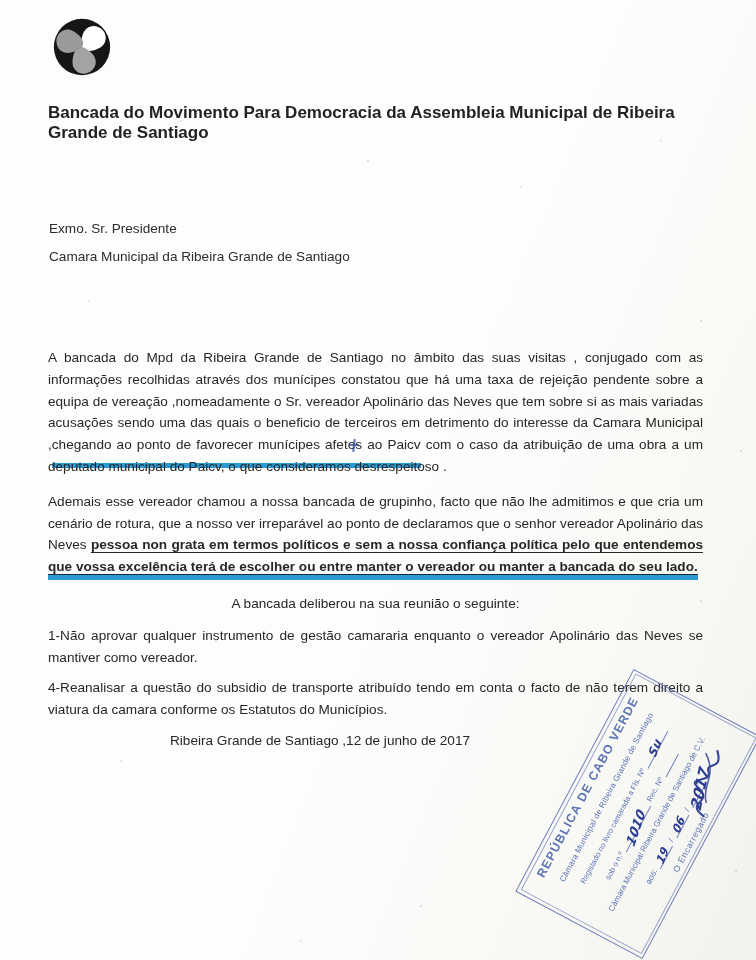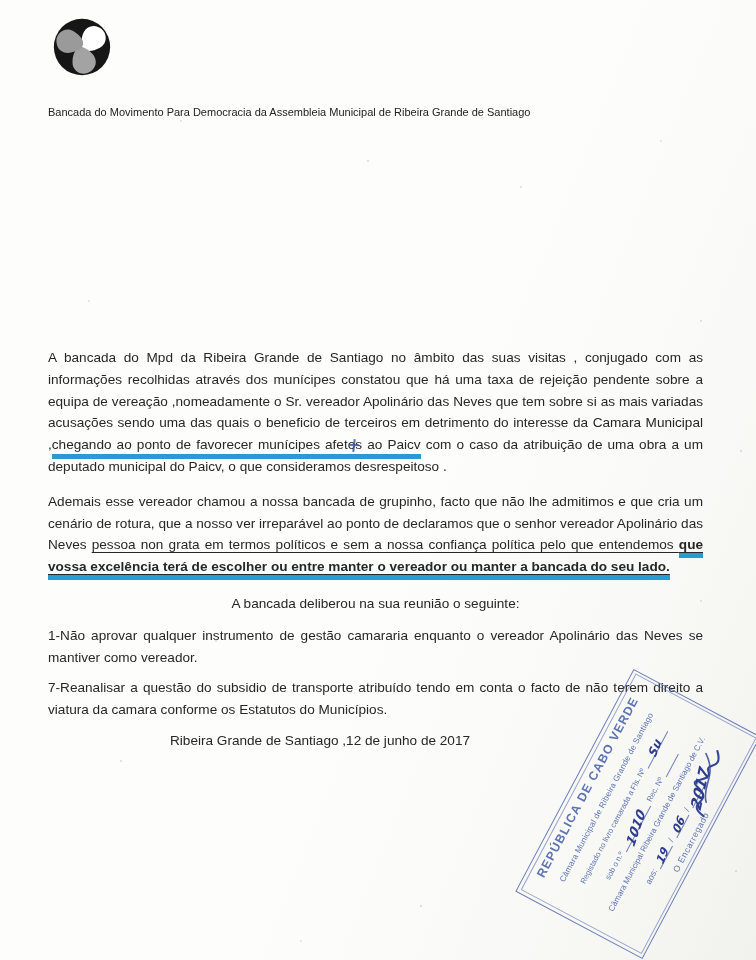--- a/index.html
+++ b/index.html
@@ -7,38 +7,38 @@
     position:relative; width:756px; height:960px; margin:0 auto;
     background:linear-gradient(112deg,#fdfdfc 55%,#f8f8f5 82%,#f1f1ee 100%);
     overflow:hidden;
     font-family:"Liberation Sans", sans-serif;
     color:#2d2d2d;
   }
   
   .logo{position:absolute; left:49px; top:15px; width:66px; height:64px;}
   .header-title{
     position:absolute; left:48px; top:103px; width:632px;
-    font-size:11px; font-weight:normal; line-height:19.5px; color:#222;
+    font-size:17px; font-weight:bold; line-height:19.5px; color:#222;
   }
   .recipient{position:absolute; left:49px; top:218px; font-size:13.6px; line-height:21px;}
   .recipient .r2{margin-top:7px;}
   
   .letter-body{
     position:absolute; left:48px; top:347px; width:655px;
     font-size:13.6px; line-height:21.8px; text-align:justify; color:#272727;
   }
   .para{margin:0 0 13px 0;}
   .p2{margin-bottom:15px;}
   .pdelib{margin-bottom:10px; text-align:center;}
   .item{margin-bottom:9px;}
   .pclose{margin-top:14px; margin-bottom:0;}
   .dateline{margin-left:122px; text-align:left;}
   .run{}
-  .run-blue{border-bottom:5px solid #2a9ad4; padding-bottom:2px;}
-  .run-bold{font-weight:normal; text-decoration:underline; text-underline-offset:2.5px;}
+  .run-blue{border-bottom:5px solid #2a9ad4; padding-bottom:11px;}
+  .run-bold{font-weight:bold; text-decoration:underline; text-underline-offset:2.5px;}
   .run-boldblue{font-weight:bold; text-decoration:underline; text-underline-offset:2.5px;
     border-bottom:6px solid #2a9ad4;margin-top:24px;}
   
   .ink-cross{position:absolute; left:349px; top:439px; width:10px; height:13px; opacity:.85;}
   .ink-cross .v{position:absolute; left:4px; top:0; width:2px; height:13px; background:#44579f; transform:rotate(6deg);}
   .ink-cross .h{position:absolute; left:0; top:5px; width:10px; height:1.5px; background:#44579f; transform:rotate(4deg);}
   
   .stamp{
     position:absolute; left:512px; top:742px; width:250px; height:142px;
     transform:rotate(-62deg); color:#5c73b4;
@@ -83,27 +83,31 @@
       <g>
         <path d="M50,50 C46,26 60,12 76,19 C90,25 91,44 78,51 C67,57 54,59 50,50 Z" fill="#ffffff"></path>
         <path d="M50,50 C46,26 60,12 76,19 C90,25 91,44 78,51 C67,57 54,59 50,50 Z" fill="#a3a3a3" transform="rotate(120 50 50)"></path>
         <path d="M50,50 C46,26 60,12 76,19 C90,25 91,44 78,51 C67,57 54,59 50,50 Z" fill="#9a9a9a" transform="rotate(240 50 50)"></path>
       </g>
     </svg>
   </div>
 
   <div class="header-title">Bancada do Movimento Para Democracia da Assembleia Municipal de Ribeira Grande de Santiago</div>
 
+  <div class="recipient">
+    <div class="r1">Exmo. Sr. Presidente</div>
+    <div class="r2">Camara Municipal da Ribeira Grande de Santiago</div>
+  </div>
 
   <div class="letter-body" id="letter-body">
       <p class="para p1"><span class="run">A bancada do Mpd da Ribeira Grande de Santiago no âmbito das suas visitas , conjugado com as informações recolhidas através dos munícipes constatou que há uma taxa de rejeição pendente sobre a equipa de vereação ,nomeadamente o Sr. vereador Apolinário das Neves que tem sobre si as mais variadas acusações sendo uma das quais o beneficio de terceiros em detrimento do interesse da Camara Municipal ,</span><span class="run run-blue">chegando ao ponto de favorecer munícipes afetos ao Paicv</span><span class="run"> com o caso da atribuição de uma obra a um deputado municipal do Paicv, o que consideramos desrespeitoso .</span></p>
       <p class="para p2"><span class="run">Ademais esse vereador chamou a nossa bancada de grupinho, facto que não lhe admitimos e que cria um cenário de rotura, que a nosso ver irreparável ao ponto de declaramos que o senhor vereador Apolinário das Neves </span><span class="run run-bold">pessoa non grata em termos políticos e sem a nossa confiança política pelo que entendemos </span><span class="run run-boldblue">que vossa excelência terá de escolher ou entre manter o vereador ou manter a bancada do seu lado.</span></p>
       <p class="para pdelib"><span class="run">A bancada deliberou na sua reunião o seguinte:</span></p>
       <p class="para item"><span class="run">1-Não aprovar qualquer instrumento de gestão camararia enquanto o vereador Apolinário das Neves se mantiver como vereador.</span></p>
-      <p class="para item"><span class="run">7-Reanalisar a questão do subsidio de transporte atribuído tendo em conta o facto de não terem direito a viatura da camara conforme os Estatutos do Municípios.</span></p>
+      <p class="para item"><span class="run">4-Reanalisar a questão do subsidio de transporte atribuído tendo em conta o facto de não terem direito a viatura da camara conforme os Estatutos do Municípios.</span></p>
       <div class="dateline">Ribeira Grande de Santiago ,12 de junho de 2017</div>
     </div>
 
   <div class="ink-cross">
     <div class="v"></div>
       <div class="h"></div>
   </div>
 
   <div class="stamp">
     <div class="stamp-rows">

